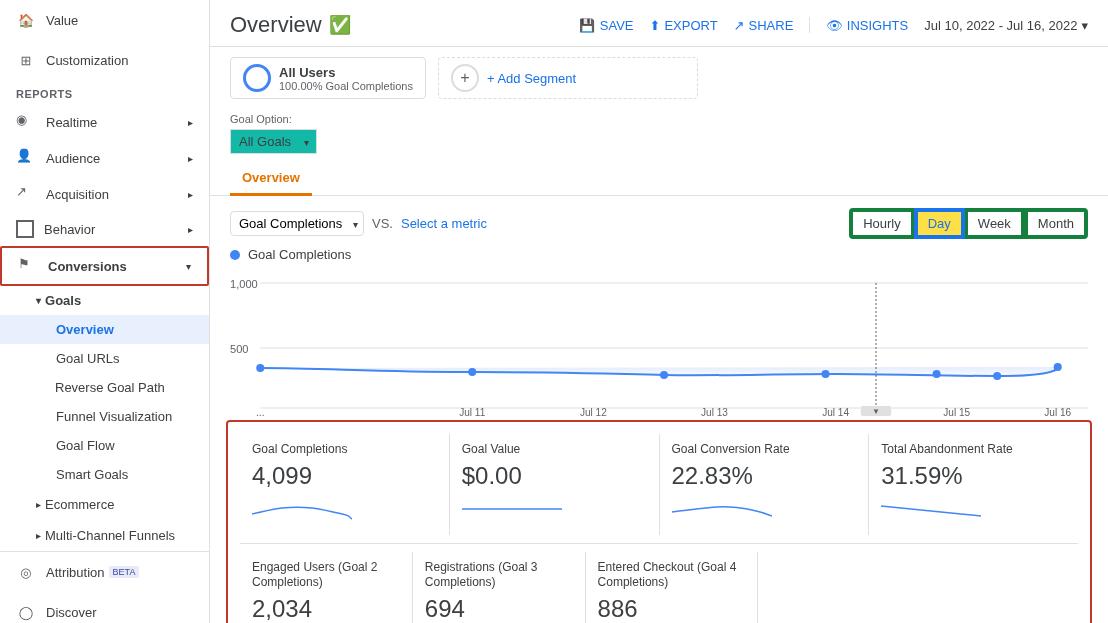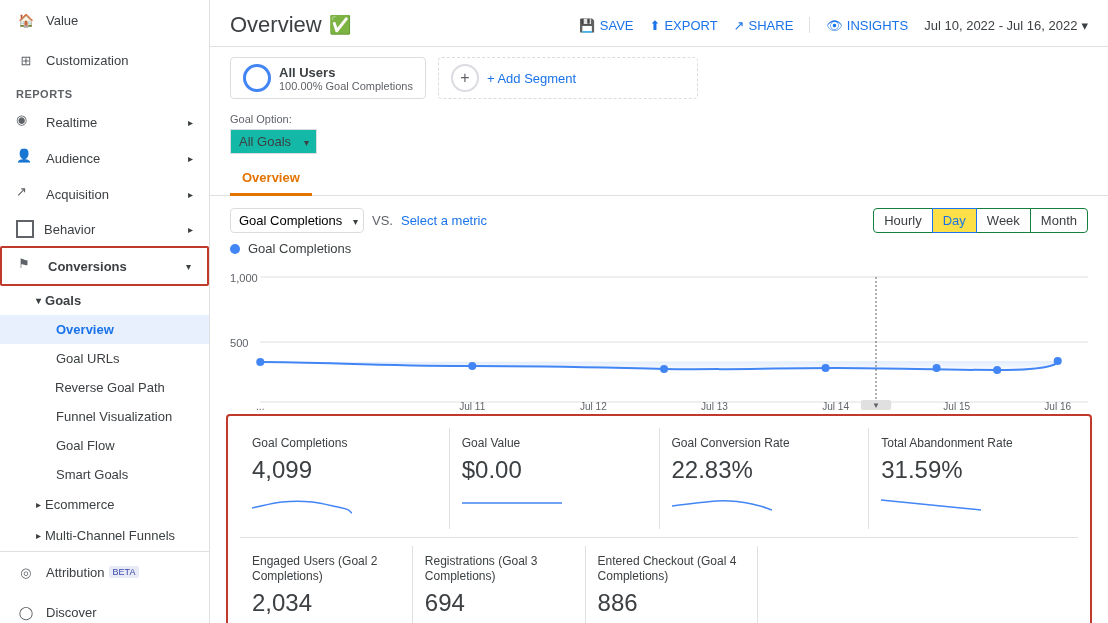--- a/index.html
+++ b/index.html
@@ -55,21 +55,21 @@
 
     
     .chart-area { padding: 12px 20px 4px; }
     .chart-controls { display: flex; align-items: center; gap: 8px; margin-bottom: 8px; }
     .metric-select { border: 1px solid #dadce0; border-radius: 4px; padding: 4px 20px 4px 8px; font-size: 13px; background: #fff; cursor: pointer; appearance: none; }
     .metric-select-wrap { position: relative; display: inline-block; }
     .metric-select-wrap::after { content: '▾'; position: absolute; right: 6px; top: 50%; transform: translateY(-50%); font-size: 10px; pointer-events: none; }
     .vs-text { color: #5f6368; font-size: 13px; }
     .select-metric-link { color: #1a73e8; font-size: 13px; cursor: pointer; }
     .time-buttons { margin-left: auto; display: flex; }
-    .time-btn { border: 1px solid #15803d; padding: 4px 10px; font-size: 13px; background: #fff; cursor: pointer; color: #3c4043; }
+    .time-btn { border: 4px solid #15803d; padding: 4px 10px; font-size: 13px; background: #fff; cursor: pointer; color: #3c4043; }
     .time-btn:first-child { border-radius: 4px 0 0 4px; }
     .time-btn:last-child { border-radius: 0 4px 4px 0; }
     .time-btn.active { background: #fde047; color: #1a73e8; border-color: #1a73e8; z-index: 1; position: relative; }
     .time-btn + .time-btn { margin-left: -1px; }
 
     .chart-legend { display: flex; align-items: center; gap: 8px; margin-bottom: 6px; }
     .legend-dot { width: 10px; height: 10px; border-radius: 50%; background: #4285f4; }
     .legend-label { font-size: 13px; }
 
     .chart-svg-wrap { width: 100%; height: 140px; position: relative; }

